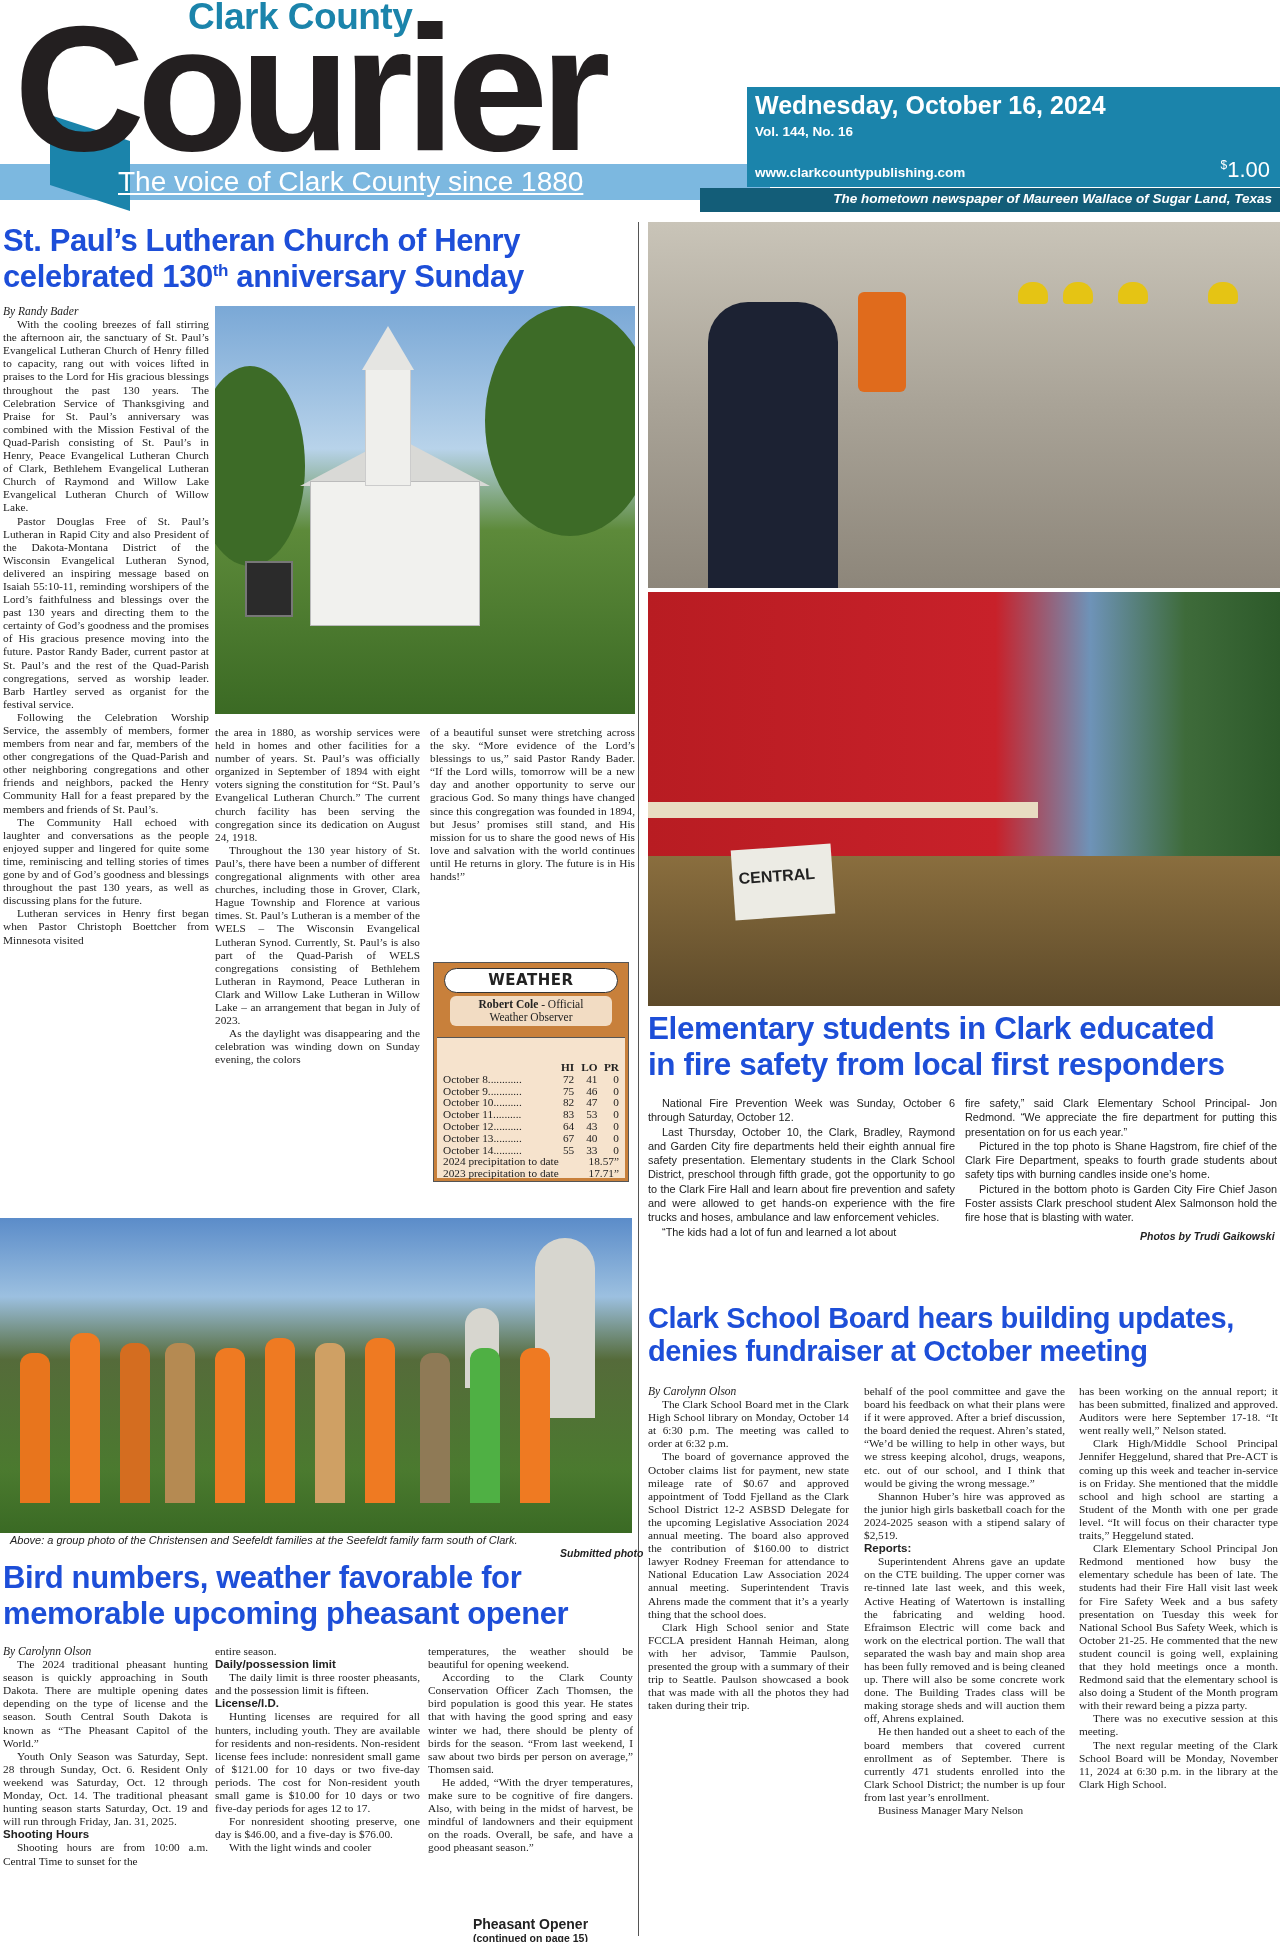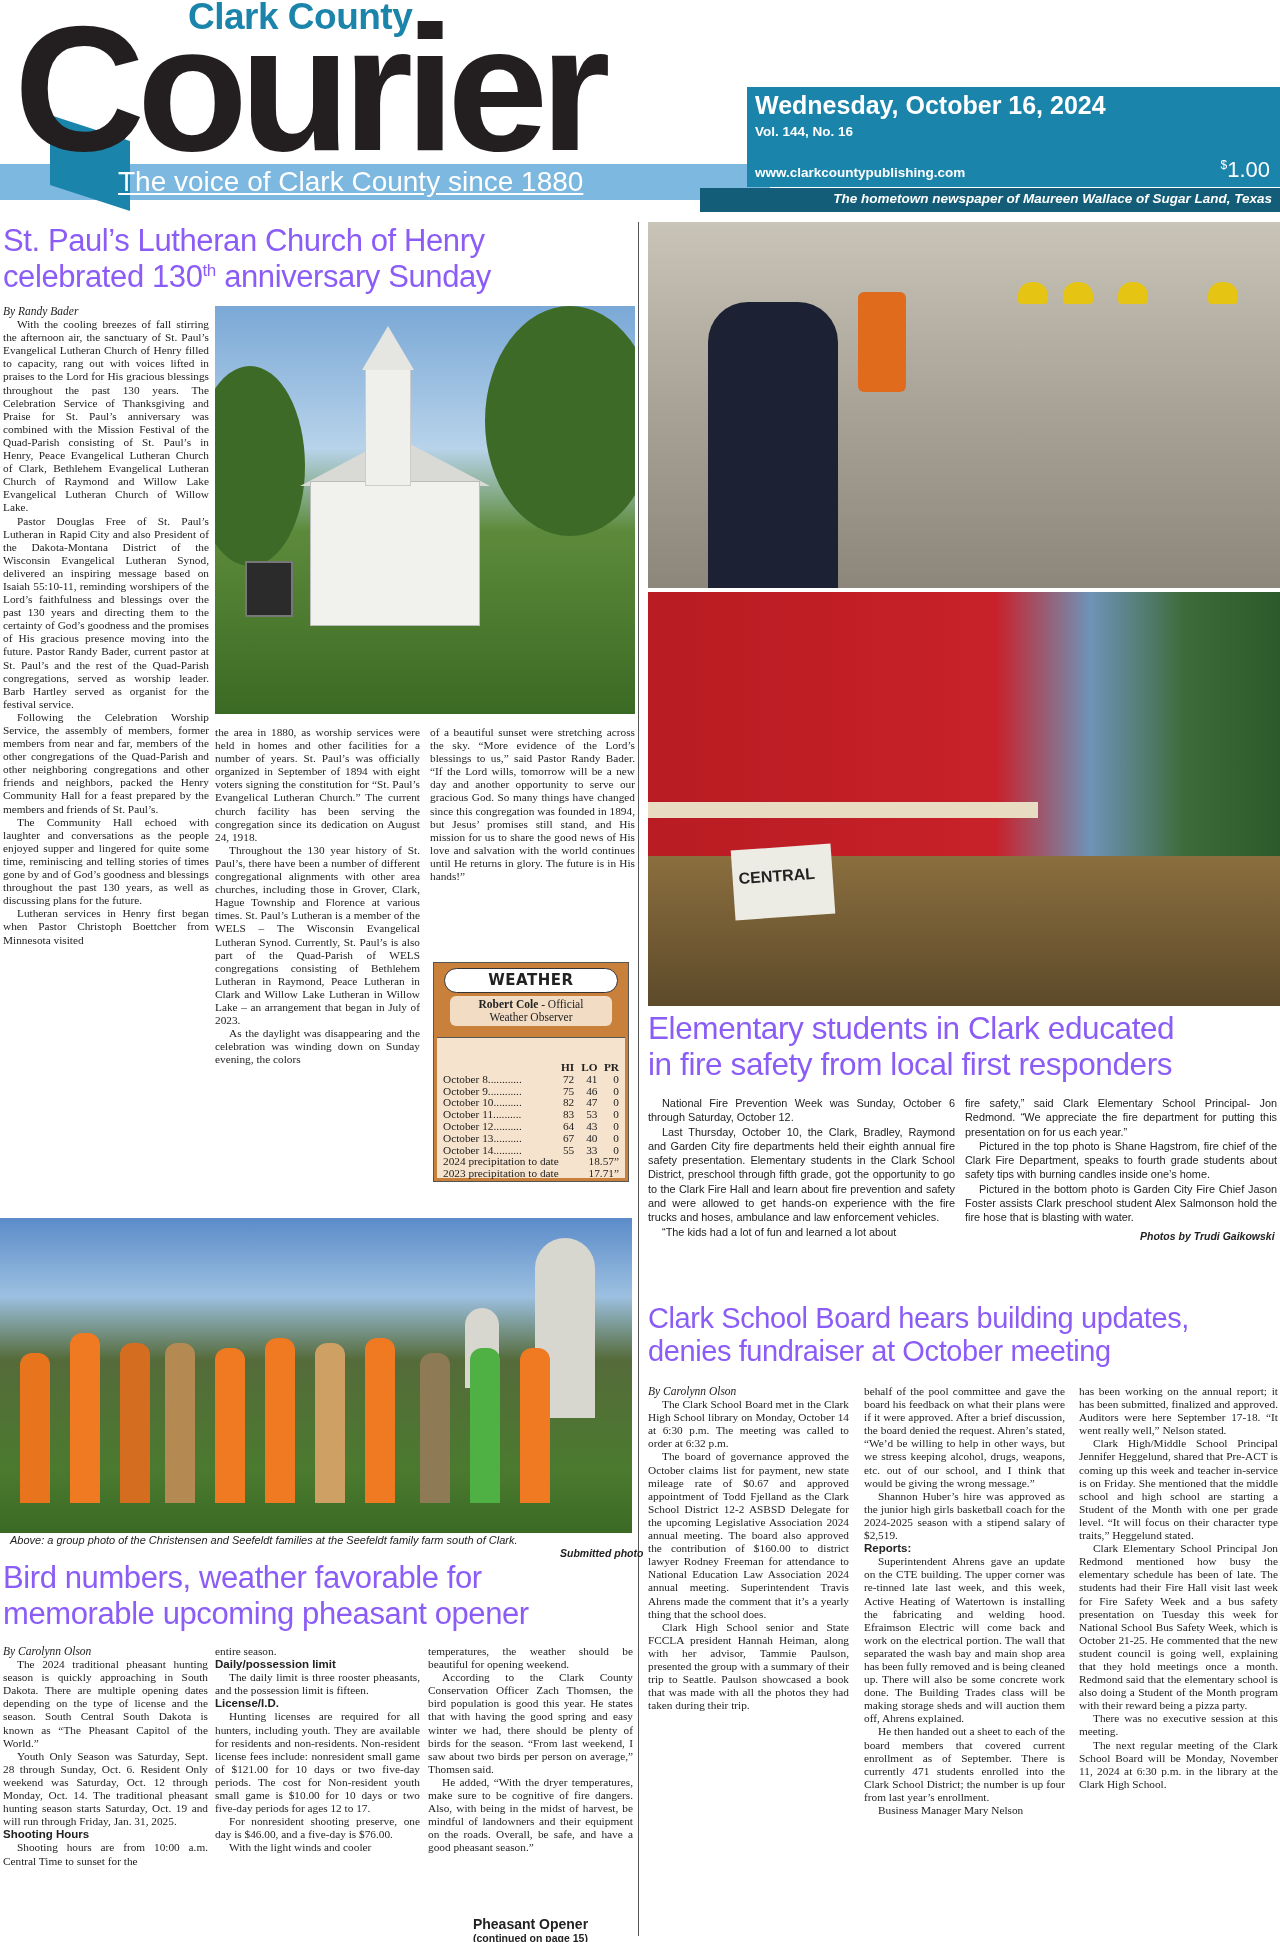--- a/index.html
+++ b/index.html
@@ -17,21 +17,21 @@
   .date-box .vol { font-size: 13.5px; font-weight: bold; margin-top: 4px; }
   .date-box .url { position: absolute; left: 8px; top: 78px; font-size: 13.5px; font-weight: bold; }
   .date-box .price { position: absolute; right: 10px; top: 70px; font-size: 22px; }
   .date-box .price sup { font-size: 12px; }
   .tagline { position: absolute; left: 700px; top: 188px; width: 580px; height: 24px; background: #135d78; color: #fff; font-family: "Liberation Sans", sans-serif; font-style: italic; font-weight: bold; font-size: 13.5px; text-align: right; padding: 3px 8px; }
 
   
   .vdivider { position: absolute; left: 638px; top: 222px; width: 1px; height: 1714px; background: #555; }
 
   
-  .hl { position: absolute; font-family: "Liberation Sans", sans-serif; font-weight: normal; color: #8b5cf6; line-height: 1.15; letter-spacing: -0.4px; }
+  .hl { position: absolute; font-family: "Liberation Sans", sans-serif; font-weight: bold; color: #1d4ed8; line-height: 1.15; letter-spacing: -0.4px; }
   .hl sup { font-size: 0.55em; }
 
   .byline { font-style: italic; font-size: 11.5px; }
   .col { position: absolute; font-size: 11.3px; line-height: 13.1px; text-align: justify; hyphens: auto; }
   .col p { text-indent: 14px; }
   .col .sub { font-family: "Liberation Sans", sans-serif; font-weight: bold; font-size: 11.5px; text-indent: 0; }
   .sans { font-family: "Liberation Sans", sans-serif; }
 
   
   .photo { position: absolute; overflow: hidden; }

